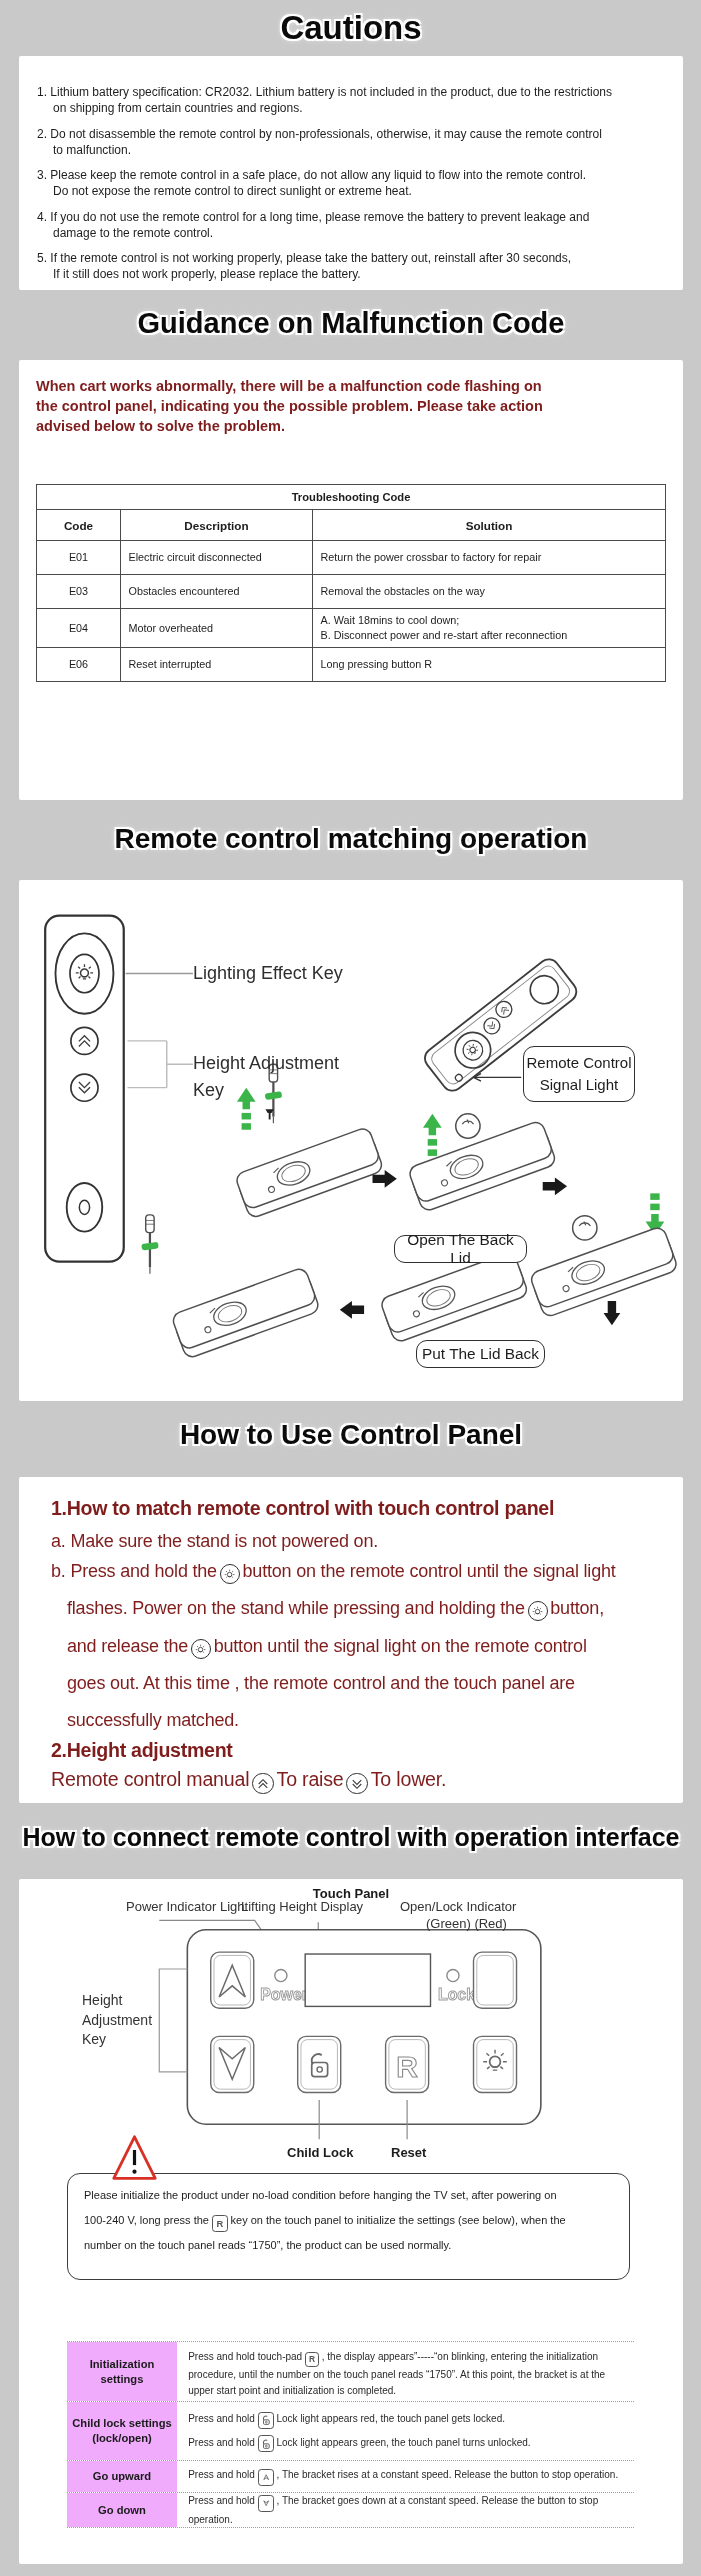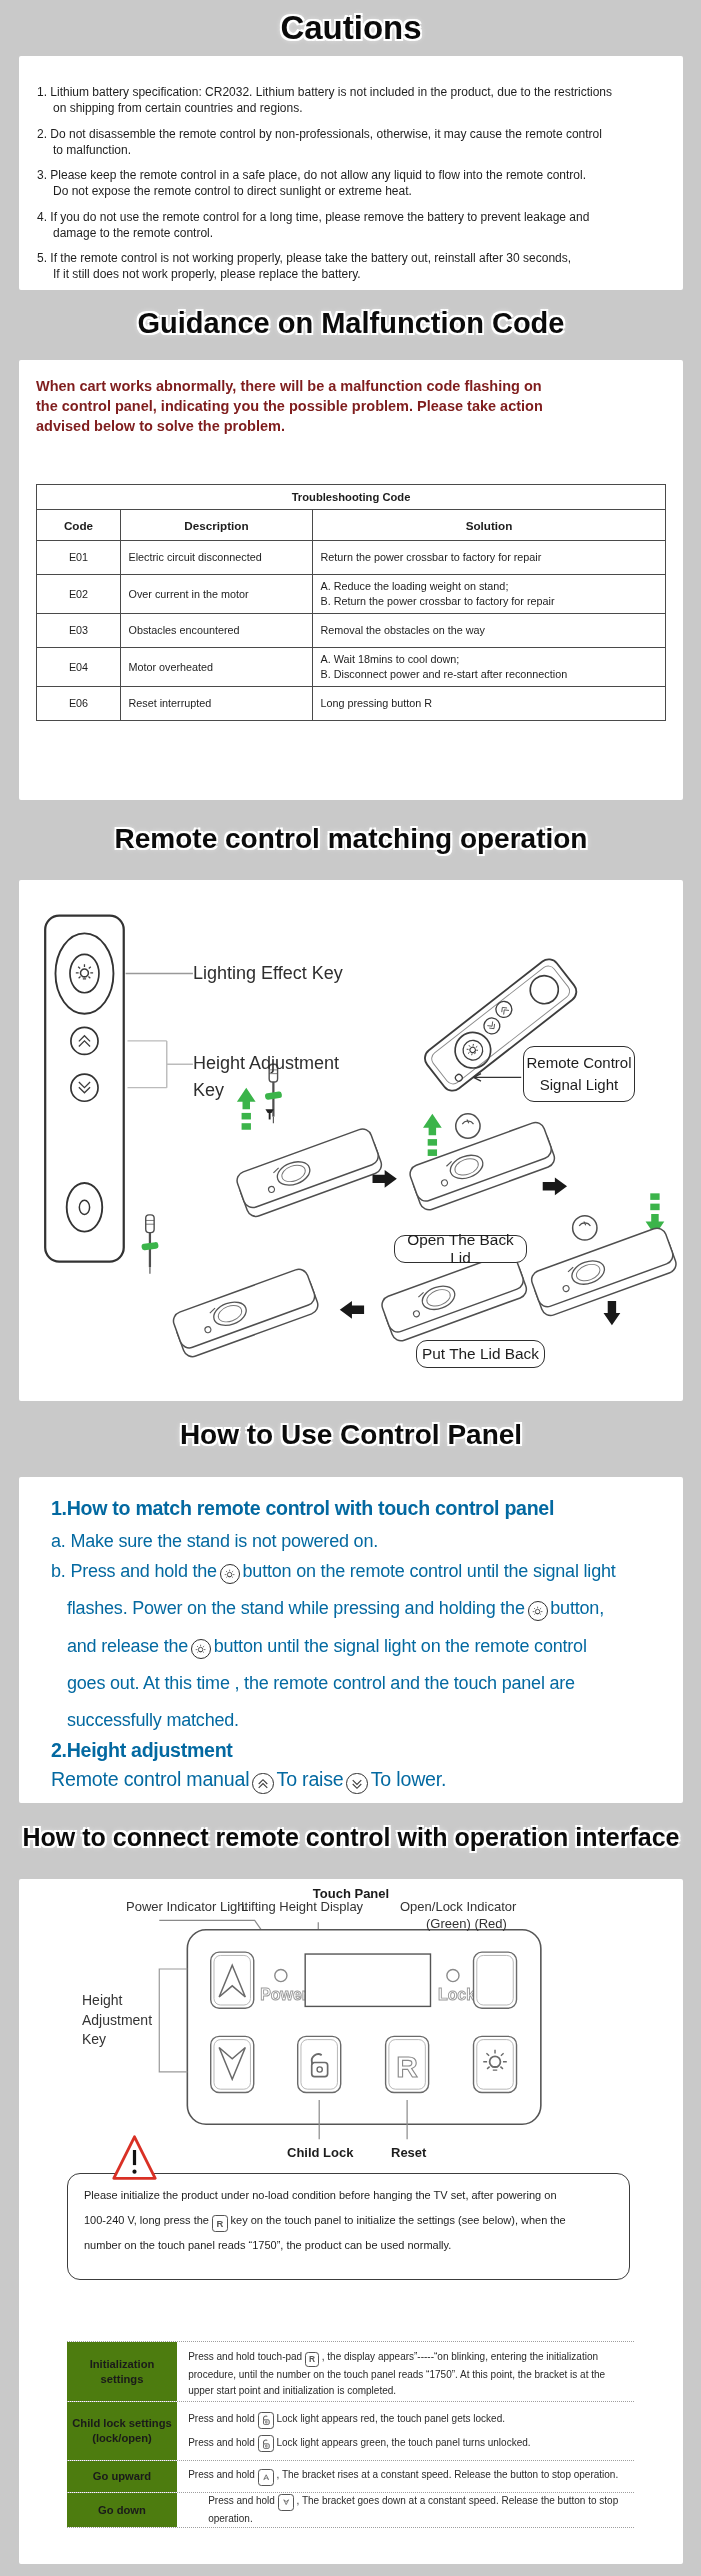--- a/index.html
+++ b/index.html
@@ -24,39 +24,39 @@
   table.mal td.sol{white-space:pre-line;line-height:1.35;}
 
   
   .tagbox{position:absolute;border:1.4px solid #2f2f2f;border-radius:11px;background:#fff;
      display:flex;align-items:center;justify-content:center;text-align:center;
      font-size:15.4px;color:#1d1d1d;}
 
   .plainlabel{position:absolute;color:#333;}
 
   
-  .howto-line{position:absolute;font-size:18px;color:#0369a1;letter-spacing:-0.2px;white-space:nowrap;text-align:right;}
+  .howto-line{position:absolute;font-size:18px;color:#7f1d1d;letter-spacing:-0.2px;white-space:nowrap;text-align:right;}
   .howto-bold{font-weight:bold;font-size:19.6px;letter-spacing:-0.3px;}
   .circ{display:inline-flex;width:18px;height:18px;border:1.3px solid #2e2e2e;border-radius:50%;
      align-items:center;justify-content:center;vertical-align:-2.8px;margin:0 2.8px;background:#fff;}
   .circ svg{display:block;}
 
   
   .chip{display:inline-flex;width:14px;height:15px;border:1.2px solid #555;border-radius:3.3px;
      align-items:center;justify-content:center;vertical-align:-2.8px;margin:0 2.8px;background:#fff;
      font-size:9.4px;font-weight:bold;color:#555;line-height:1;}
 
   
   .warnbox{position:absolute;border:1.5px solid #3c3c3c;border-radius:13px;background:#fff;}
   .warn-line{position:absolute;font-size:11px;color:#1d1d1d;white-space:nowrap;}
 
   
   .ops{position:absolute;left:67px;top:2341px;width:567px;border-top:1.9px dotted #9f9f9f;}
   .ops-row{display:flex;border-bottom:1.9px dotted #9f9f9f;}
-  .ops-label{width:110px;flex:0 0 110px;background:#4d7c0f;display:flex;align-items:center;justify-content:center;
+  .ops-label{width:110px;flex:0 0 110px;background:#f0abfc;display:flex;align-items:center;justify-content:center;
      text-align:center;font-weight:bold;font-size:11.2px;line-height:1.3;color:#1a1a1a;white-space:pre-line;}
   .ops-body{flex:1;padding:6.5px 3.7px 5.6px 11.2px;font-size:10px;line-height:1.55;color:#2a2a2a;}
   .svgline{position:absolute;}
 </style>
 </head>
 <body>
 
 <div id="page">
 
   <div class="sec-title" style="top:9.4px;font-size:33px;">Cautions</div>
@@ -93,26 +93,20 @@
           </tr>
       <tr>
         <th>Code</th>
         <th>Description</th>
         <th>Solution</th>
       </tr>
       <tr style="height:34px;">
         <td class="code">E01</td>
         <td>Electric circuit disconnected</td>
         <td class="sol">Return the power crossbar to factory for repair</td>
-      </tr>
-      <tr style="height:39px;">
-        <td class="code">E02</td>
-        <td>Over current in the motor</td>
-        <td class="sol">A. Reduce the loading weight on stand;
-B. Return the power crossbar to factory for repair</td>
       </tr>
       <tr style="height:34px;">
         <td class="code">E03</td>
         <td>Obstacles encountered</td>
         <td class="sol">Removal the obstacles on the way</td>
       </tr>
       <tr style="height:39px;">
         <td class="code">E04</td>
         <td>Motor overheated</td>
         <td class="sol">A. Wait 18mins to cool down;
@@ -417,21 +411,21 @@
     <div class="ops-row" style="height:31px;align-items:center;">
       <div class="ops-label" style="align-self:stretch;">Go upward</div>
       <div class="ops-body" style="padding-top:0;padding-bottom:0;">
         <span>Press and hold</span><span class="chip">
             <svg width="8.4" height="8.4" viewBox="0 0 14 14">
               <path d="M3,11 L7,3 L11,11 L7,8 Z" fill="none" stroke="#555" stroke-width="1.3"></path>
             </svg>
           </span><span>, The bracket rises at a constant speed. Release the button to stop operation.</span>
       </div>
     </div>
-    <div class="ops-row" style="height:34px;align-items:flex-start;gap:20px;">
+    <div class="ops-row" style="height:34px;align-items:flex-end;">
       <div class="ops-label" style="align-self:stretch;">Go down</div>
       <div class="ops-body" style="padding-top:0;padding-bottom:0;">
         <span>Press and hold</span><span class="chip">
             <svg width="8.4" height="8.4" viewBox="0 0 14 14">
               <path d="M3,3 L7,11 L11,3 L7,6 Z" fill="none" stroke="#555" stroke-width="1.3"></path>
             </svg>
           </span><span>, The bracket goes down at a constant speed. Release the button to stop operation.</span>
       </div>
     </div>
   </div>

